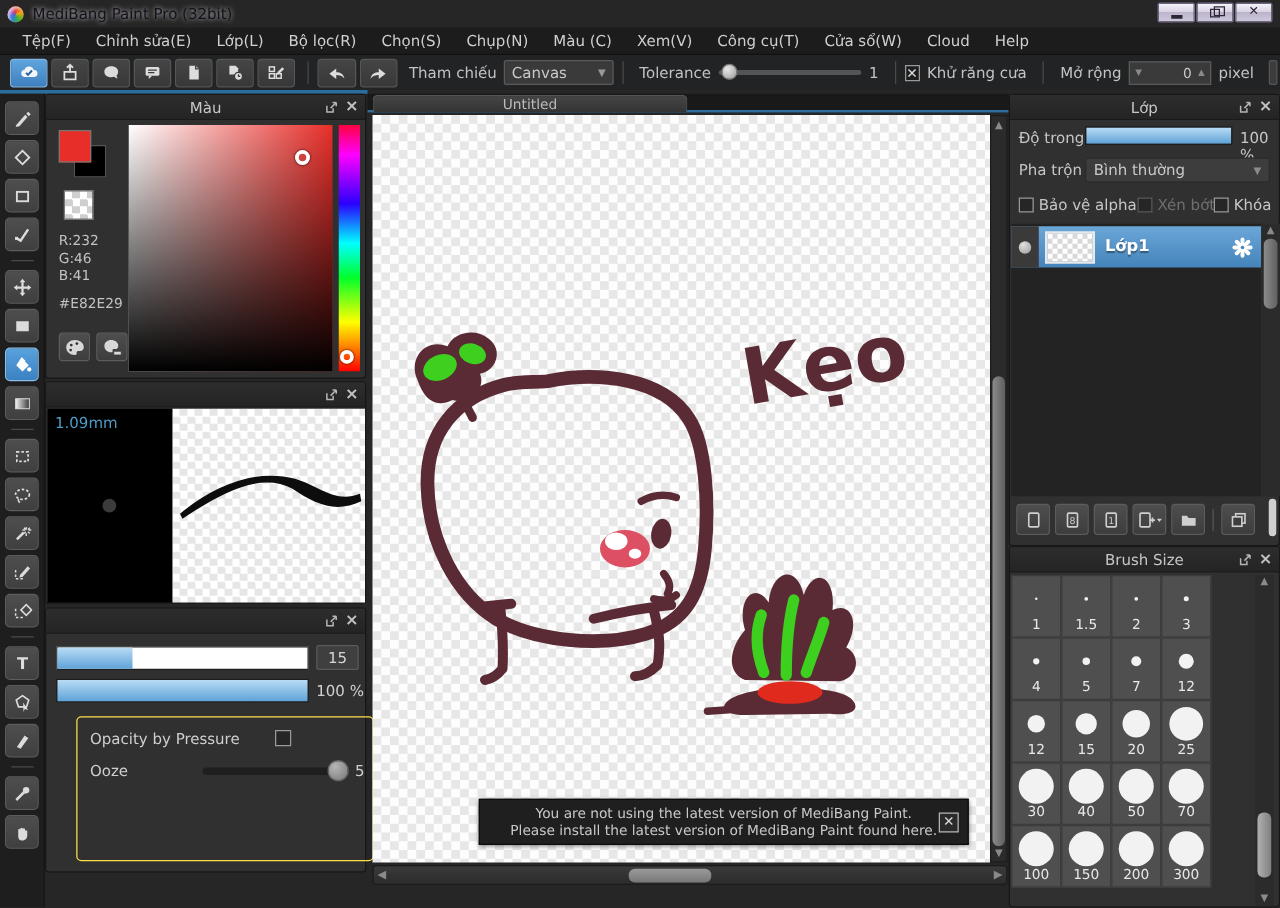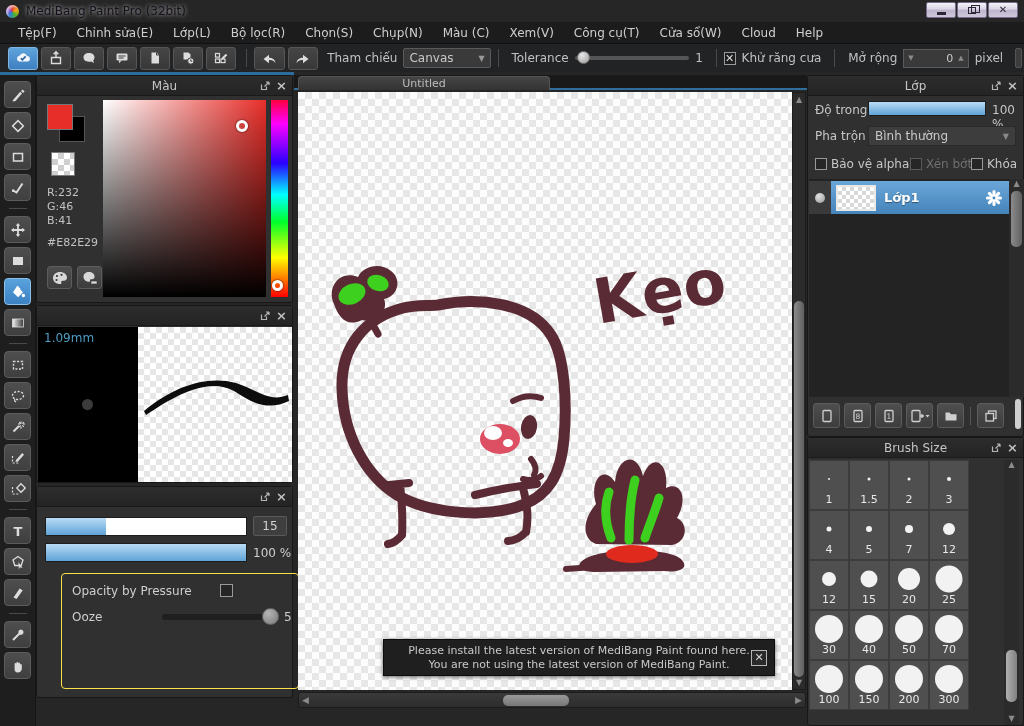--- a/index.html
+++ b/index.html
@@ -566,22 +566,22 @@
   <div id="cv-thumb"></div>
   <span class="arr" style="bottom:2px">▼</span>
 </div>
 <div id="canvas-hscroll">
   <span class="arr" style="left:3px">◀</span>
   <div id="ch-thumb"></div>
   <span class="arr" style="right:3px">▶</span>
 </div>
 
 <div id="notification">
+  <div>You are not using the latest version of MediBang Paint.</div>
   <div>Please install the latest version of MediBang Paint found here.</div>
-  <div>You are not using the latest version of MediBang Paint.</div>
   <span id="notif-close">✕</span>
 </div>
 
 <div class="panel" style="left:807px;top:75px;width:217px;height:362px">
   <div class="panel-title">
     <span class="pt-text">Lớp</span>
     <span class="pt-icons">
       <svg width="10" height="10" viewBox="0 0 10 10">
           <path d="M1.5 3.5 v5 h5 v-3" fill="none" stroke="#b5b5b5" stroke-width="1.2"></path>
           <path d="M4.5 5.5 L9 1 M9 1 h-3 M9 1 v3" fill="none" stroke="#b5b5b5" stroke-width="1.2"></path>

